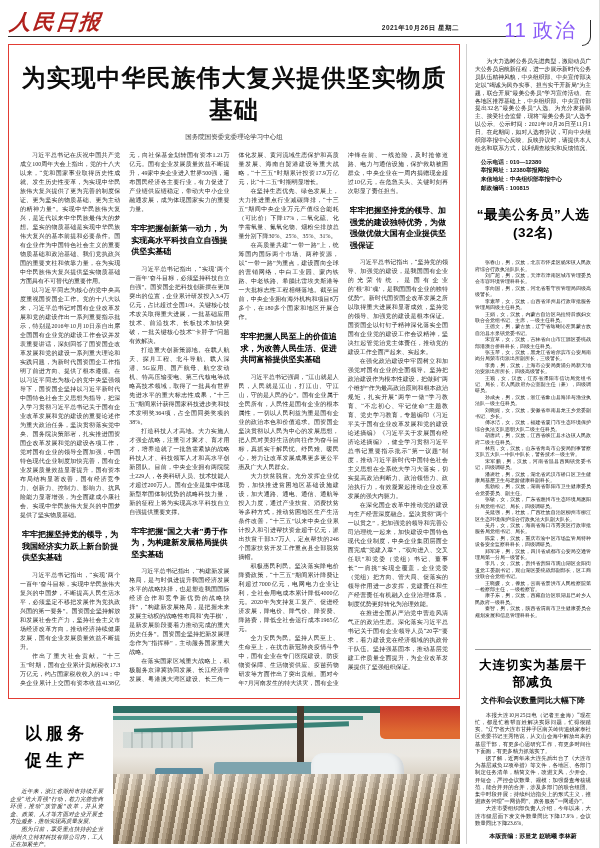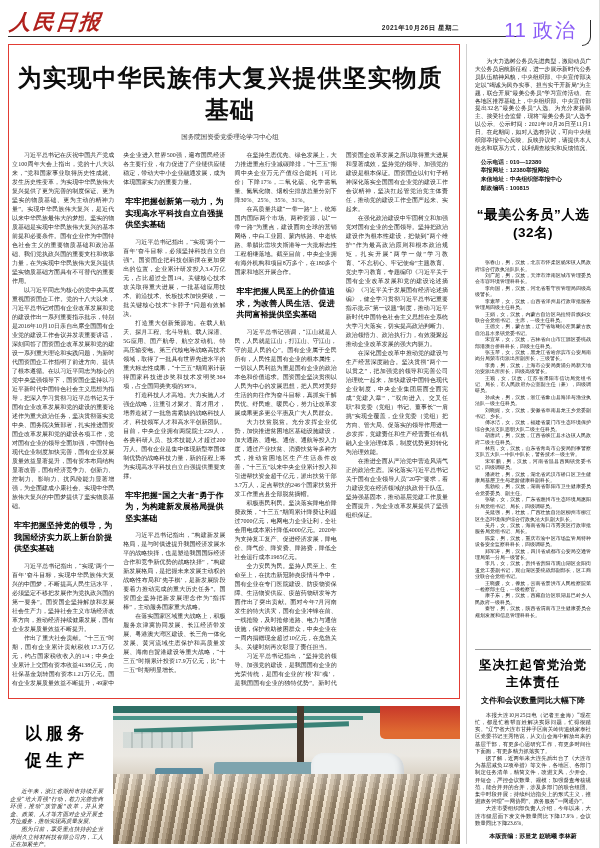--- a/index.html
+++ b/index.html
@@ -20,21 +20,21 @@
   .header-rule { position:absolute; left:0; bottom:5px; width:512px; border-bottom:1.5px solid #2b2b2b; }
   .header-date { position:absolute; right:132px; bottom:9px; font-size:6.5px; font-weight:bold; color:#222; letter-spacing:.5px; }
   .header-page { position:absolute; right:14px; bottom:-2px; font-size:20px; color:#8b5cf6; letter-spacing:2px; }
   .header-page b { font-weight:500; margin-right:6px; letter-spacing:1px; }
   .header-bracket { position:absolute; right:0; bottom:-4px; width:9px; height:26px;
     border-right:1.5px solid #2b2b2b; border-bottom:1.5px solid #2b2b2b; border-bottom-right-radius:9px; }
   
   .content { display:flex; height:800px; margin-top:2px; }
   .left-col { width:452px; flex:0 0 452px; display:flex; flex-direction:column; }
   
-  .red-box { height:790px; border:1.6px solid #e23c34; padding:8px 11px 6px 3px; overflow:hidden; }
+  .red-box { height:790px; border:1.6px solid #e23c34; padding:8px 11px 6px 11px; overflow:hidden; }
   .headline { text-align:center; font-size:24px; font-weight:900; letter-spacing:1px; margin-top:9px; color:#0d0d0d; }
   .byline { text-align:center; font-size:6.5px; color:#333; margin:7px 0 9px 0; font-family:"Liberation Serif", serif; }
   .article-body {
     height:538px; overflow:hidden;
     column-count:4; column-gap:9px; column-fill:auto;
     font-size:6px; line-height:9px; text-align:justify; color:#2a2a2a;
     font-family:"Liberation Serif", serif;
   }
   .article-body p { text-indent:2em; }
   .article-body h3.subhead {
@@ -124,20 +124,21 @@
             <h3 class="subhead">牢牢把握“国之大者”勇于作为，为构建新发展格局提供坚实基础</h3>
             <p>习近平总书记指出，“构建新发展格局，是与时俱进提升我国经济发展水平的战略抉择，也是塑造我国国际经济合作和竞争新优势的战略抉择”，“构建新发展格局，是把握未来发展主动权的战略性布局和‘先手棋’，是新发展阶段要着力推动完成的重大历史任务”。国资国企坚持把新发展理念作为“指挥棒”，主动服务国家重大战略。</p>
             <p>在落实国家区域重大战略上，积极服务京津冀协同发展、长江经济带发展、粤港澳大湾区建设、长三角一体化发展、黄河流域生态保护和高质量发展、海南自贸港建设等重大战略，“十三五”时期累计投资17.9万亿元，比“十二五”时期明显增长。</p>
             <p>在坚持生态优先、绿色发展上，大力推进重点行业减碳降排，“十三五”期间中央企业万元产值综合能耗（可比价）下降17%，二氧化硫、化学需氧量、氮氧化物、烟粉尘排放总量分别下降30%、25%、35%、31%。</p>
             <p>在高质量共建“一带一路”上，统筹国内国际两个市场、两种资源，以“一带一路”为重点，建设面向全球的营销网络，中白工业园、蒙内铁路、中老铁路、希腊比雷埃夫斯港等一大批标志性工程相继落地。截至目前，中央企业拥有海外机构和项目8万多个，在180多个国家和地区开展合作。</p>
             <h3 class="subhead">牢牢把握人民至上的价值追求，为改善人民生活、促进共同富裕提供坚实基础</h3>
             <p>习近平总书记强调，“江山就是人民，人民就是江山，打江山、守江山，守的是人民的心”。国有企业属于全民所有，人民性是国有企业的根本属性，一切以人民利益为重是国有企业的政治本色和价值追求。国资国企坚决贯彻以人民为中心的发展思想，把人民对美好生活的向往作为奋斗目标，真抓实干解民忧、纾民难、暖民心，努力让改革发展成果更多更公平惠及广大人民群众。</p>
             <p>大力扶贫脱贫。充分发挥企业优势，加快推进贫困地区基础设施建设，加大通路、通电、通信、通航等投入力度，通过产业扶贫、消费扶贫等多种方式，推动贫困地区生产生活条件改善，“十三五”以来中央企业累计投入和引进帮扶资金超千亿元，派出扶贫干部3.7万人，定点帮扶的246个国家扶贫开发工作重点县全部脱贫摘帽。</p>
             <p>积极惠民利民。坚决落实降电价降费政策，“十三五”期间累计降费让利超过7000亿元，电网电力企业让利，全社会用电成本累计降低4000亿元。2020年为支持复工复产、促进经济发展，降电价、降气价、降资费、降路费，降低全社会运行成本1965亿元。</p>
             <p>全力安民为民。坚持人民至上、生命至上，在抗击新冠肺炎疫情斗争中，国有企业在专门医院建设、防疫物资保障、生活物资供应、疫苗药物研发等方面作出了突出贡献。面对今年7月河南发生的特大洪灾，国有企业冲锋在前、一线抢险，及时抢修道路、电力与通信设施，保护救助被困群众，中央企业在一周内捐赠现金超过10亿元，在危急关头、关键时刻再次彰显了责任担当。</p>
+            <h3 class="subhead">牢牢把握坚持党的领导、加强党的建设独特优势，为做强做优做大国有企业提供坚强保证</h3>
             <p>习近平总书记指出，“坚持党的领导、加强党的建设，是我国国有企业的光荣传统，是国有企业的‘根’和‘魂’，是我国国有企业的独特优势”。新时代国资国企改革发展之所以取得重大进展和显著成效，坚持党的领导、加强党的建设是根本保证。国资国企以钉钉子精神深化落实全国国有企业党的建设工作会议精神，坚决扛起管党治党主体责任，推动党的建设工作全面严起来、实起来。</p>
             <p>在强化政治建设中牢固树立和加强党对国有企业的全面领导。坚持把政治建设作为根本性建设，把做到“两个维护”作为最高政治原则和根本政治规矩，扎实开展“两学一做”学习教育、“不忘初心、牢记使命”主题教育、党史学习教育，专题编印《习近平关于国有企业改革发展和党的建设论述摘编》《习近平关于发展国有经济论述摘编》，健全学习贯彻习近平总书记重要指示批示“第一议题”制度，推动习近平新时代中国特色社会主义思想在全系统大学习大落实，切实提高政治判断力、政治领悟力、政治执行力，有效凝聚起推动企业改革发展的强大内驱力。</p>
             <p>在深化国企改革中推动党的建设与生产经营深度融合。坚决贯彻“两个一以贯之”，把加强党的领导和完善公司治理统一起来，加快建设中国特色现代企业制度，中央企业集团层面全面完成“党建入章”，“双向进入、交叉任职”和党委（党组）书记、董事长“一肩挑”实现全覆盖，企业党委（党组）把方向、管大局、促落实的领导作用进一步发挥，党建责任和生产经营责任有机融入企业治理体系，制度优势更好转化为治理效能。</p>
             <p>在推进全面从严治党中营造风清气正的政治生态。深化落实习近平总书记关于国有企业领导人员“20字”要求，着力建设党在经济领域的执政骨干队伍。坚持强基固本，推动基层党建工作质量全面提升，为企业改革发展提供了坚强组织保证。</p>
           </div>
       </div>
 
       <div class="photo-band">
         <div class="caption-col">
           <div class="photo-title">
@@ -207,21 +208,21 @@
             <p>李凡，女，汉族，贵州省贵阳市观山湖区金阳街道党工委副书记，观山湖区委统战部副部长，区工商业联合会党组书记。</p>
             <p>王晓媛，女，傣族，云南省景洪市人民检察院第一检察部主任，一级检察官。</p>
             <p>康子东，男，汉族，西藏自治区双湖县巴岭乡人民政府一级科员。</p>
             <p>秦智，男，汉族，陕西省渭南市卫生健康委员会规划发展和信息管理科科长。</p>
           </div>
       </div>
 
       <div class="sb-divider"></div>
 
       <div>
-        <div class="dalian-title">坚决扛起管党治党主体责任</div>
+        <div class="dalian-title">大连切实为基层干部减负</div>
         <div class="dalian-sub">文件和会议数量同比大幅下降</div>
         <div class="dalian-body">
             <p>本报大连10月25日电（记者王金海）“现在忙，都是忙着帮百姓解决实际问题，忙得很踏实。”辽宁省大连市甘井子区南关岭街道姚家泰社区党委书记王秀艳说，从文山会海中解放出来的基层干部，有更多心思研究工作，有更多时间往下面跑，有更多精力抓落实了。</p>
             <p>据了解，近两年来大连先后出台了《大连市为基层减负12项举措》等文件，各地区、各部门制定任务清单，精简文件，改进文风，少开会、开短会，严控会议数量、规模；加强督查考核规范，能合并开的合并，涉及多部门的联合组团、集中时段开展；持续纠治指尖上的形式主义，推进政务管理“一网协同”、政务服务“一网通办”。</p>
             <p>大连市委组织部负责人介绍，今年以来，大连市级层面下发文件数量同比下降17.9%，会议数量同比下降23.6%。</p>
           </div>
       </div>
 
       <div class="editors">本版责编：苏显龙  赵晓曦  李林蔚</div>
     </div>

